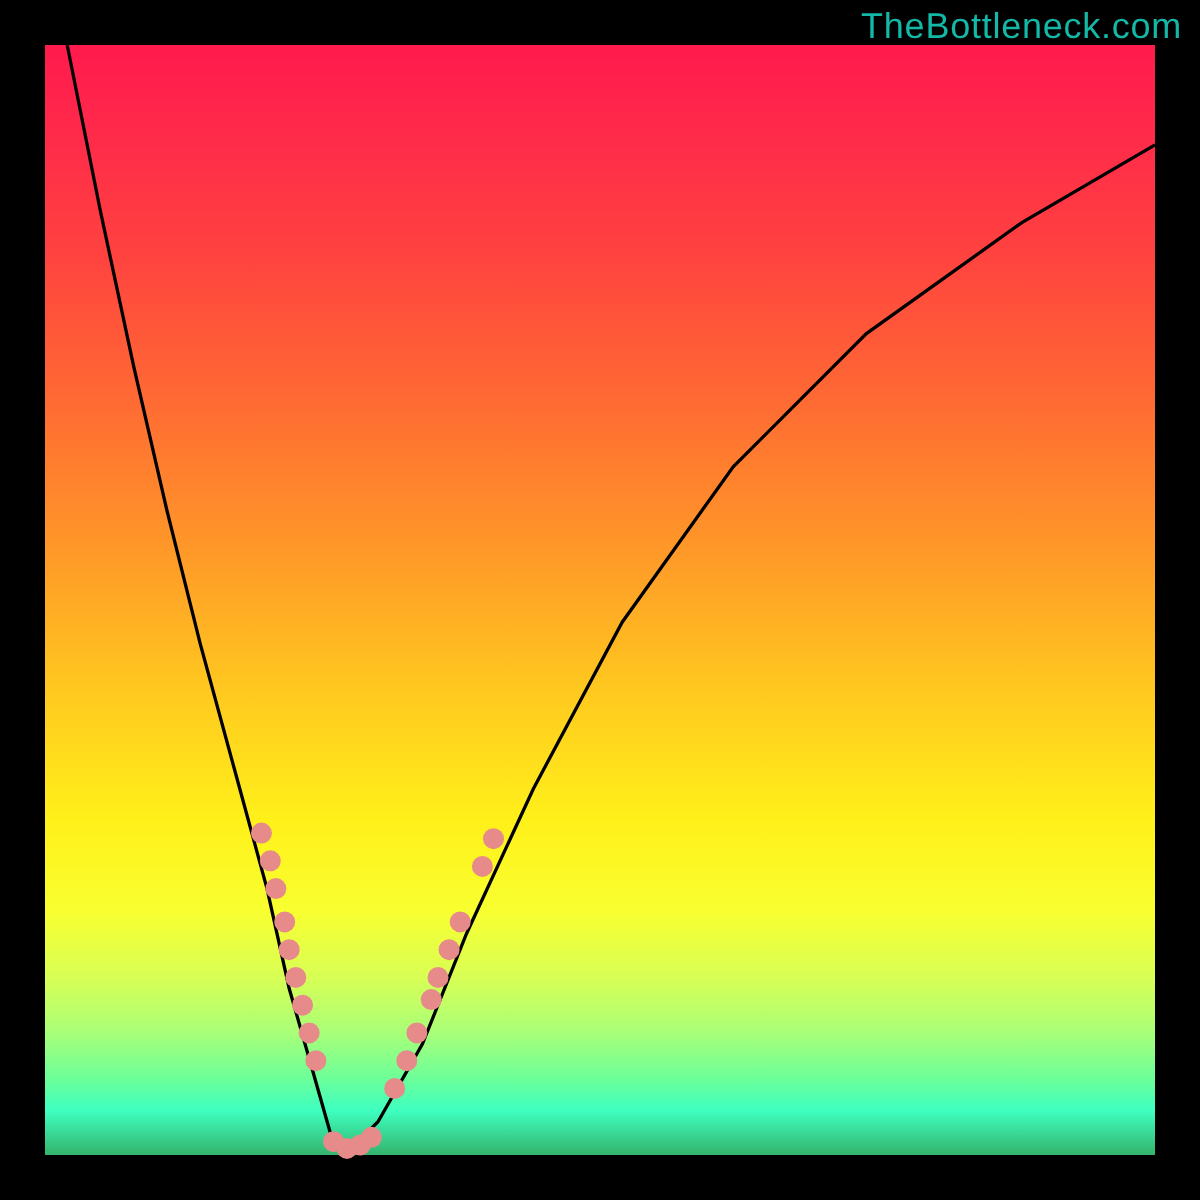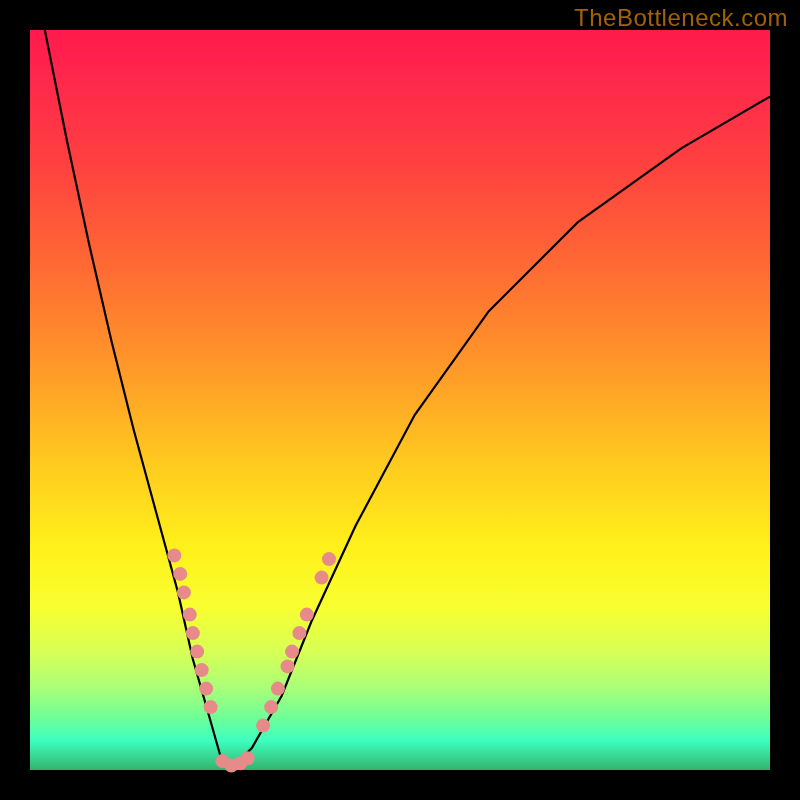--- a/index.html
+++ b/index.html
@@ -47,21 +47,21 @@
     left: 0;
     top: 0;
     width: 740px;
     height: 740px;
     overflow: visible;
   }
   .watermark {
     position: absolute;
     top: 4px;
     right: 12px;
-    color: #a16207;
+    color: #14b8a6;
     font-size: 24px;
     letter-spacing: 0.5px;
     font-weight: 500;
     user-select: none;
   }
 </style>
 </head>
 <body>
 
 <div class="watermark">TheBottleneck.com</div>

